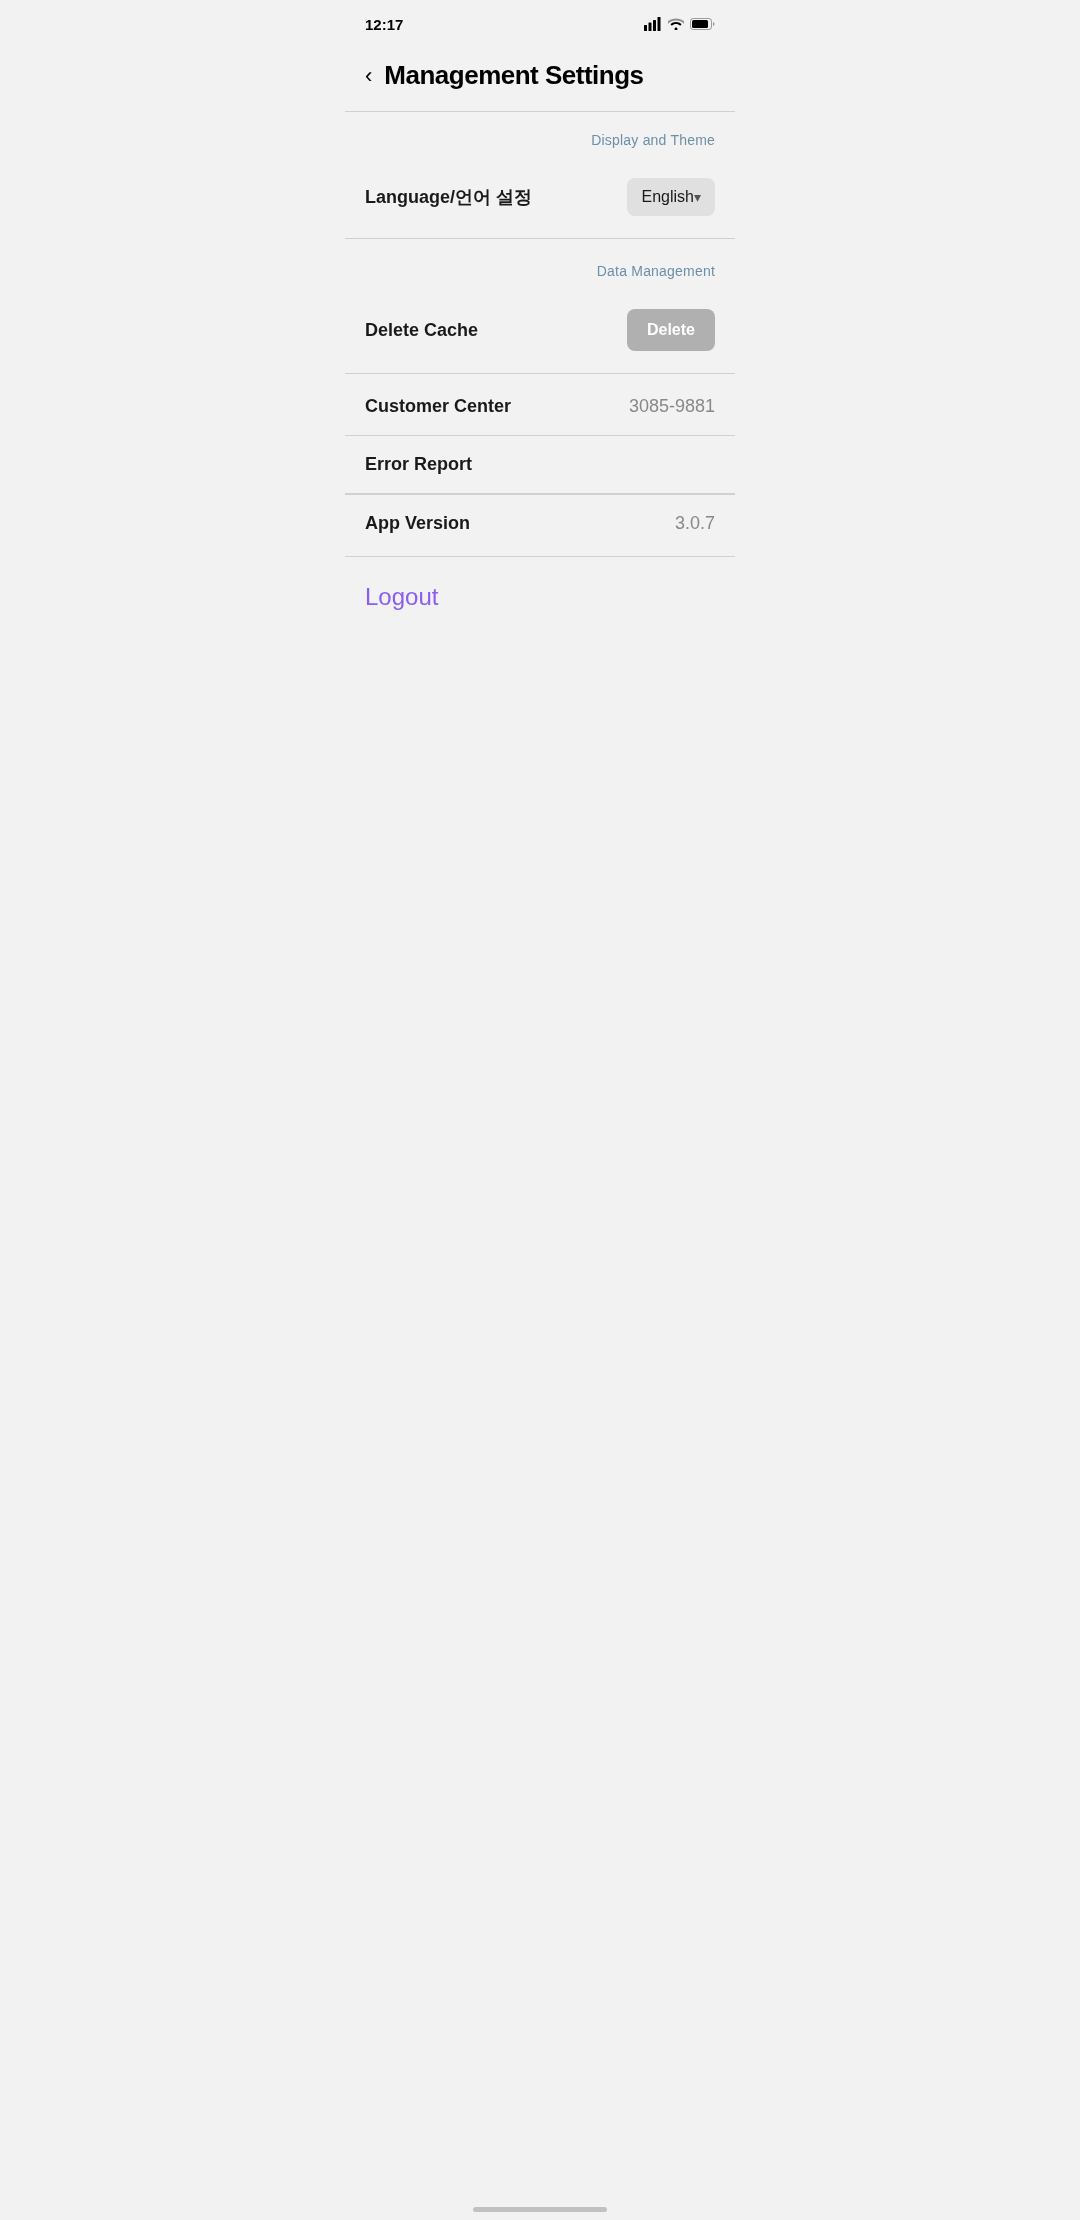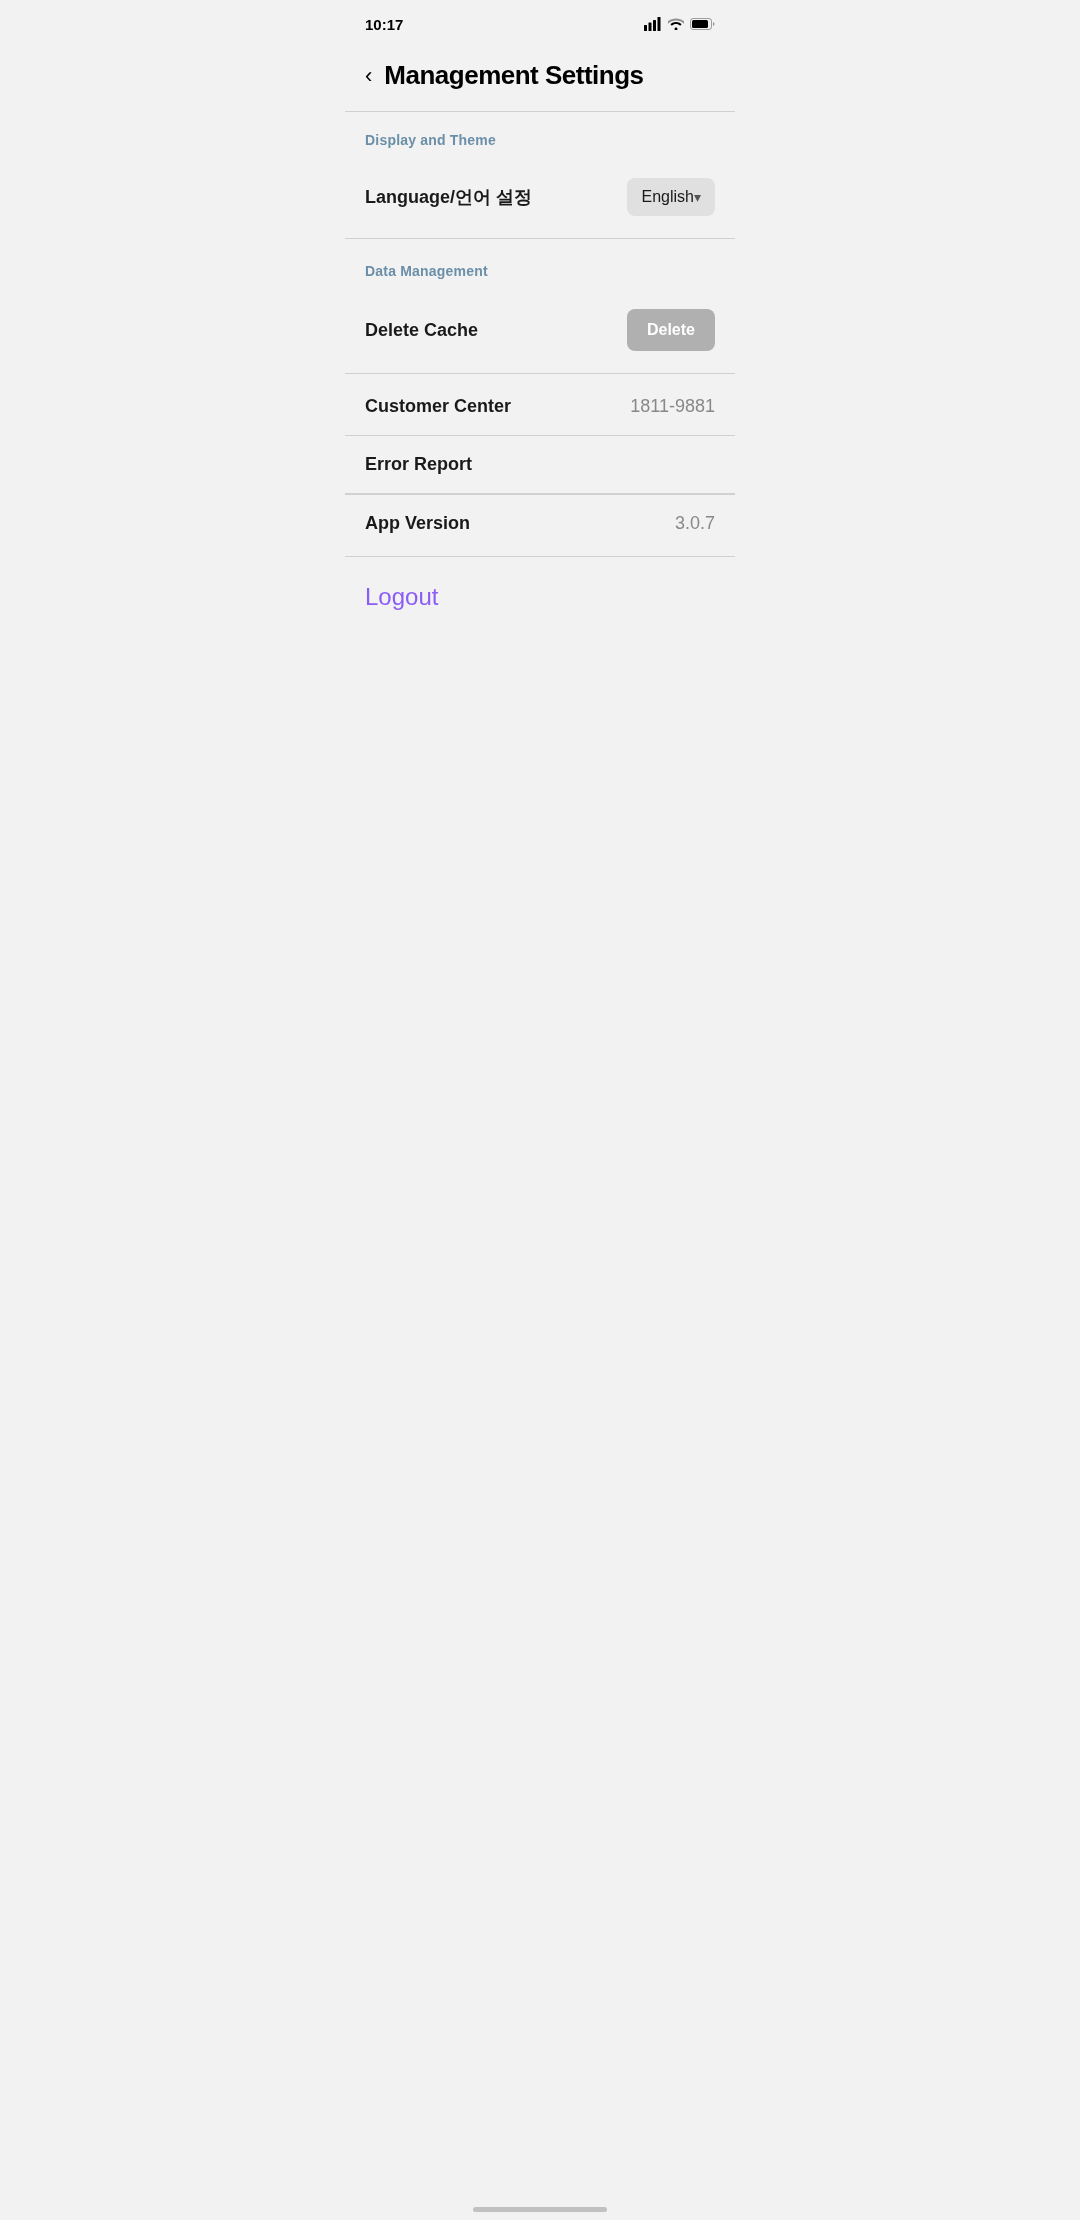--- a/index.html
+++ b/index.html
@@ -71,23 +71,24 @@
 
     .divider {
       height: 1px;
       background-color: #d0d0d0;
       margin: 0 0;
     }
 
     .section-header {
       padding: 20px 20px 12px 20px;
       font-size: 14px;
-      font-weight: 700;
+      font-weight: 400;
       color: #6b8fa8;
       letter-spacing: 0.2px;
+      text-align: right;
     }
 
     .setting-row {
       display: flex;
       align-items: center;
       justify-content: space-between;
       padding: 18px 20px;
       background-color: #f2f2f2;
       cursor: pointer;
     }
@@ -168,21 +169,21 @@
       height: 5px;
       background-color: #000;
       border-radius: 3px;
       opacity: 0.2;
     }
   </style>
 </head>
 <body>
 
 <div class="status-bar">
-  <span class="status-time">10:17</span>
+  <span class="status-time">12:17</span>
   <div class="status-icons">
 
     <svg width="18" height="14" viewBox="0 0 18 14" fill="none">
       <rect x="0" y="8" width="3" height="6" rx="0.5" fill="black"></rect>
       <rect x="4.5" y="5.5" width="3" height="8.5" rx="0.5" fill="black"></rect>
       <rect x="9" y="3" width="3" height="11" rx="0.5" fill="black"></rect>
       <rect x="13.5" y="0" width="3" height="14" rx="0.5" fill="black"></rect>
     </svg>
 
     <svg width="16" height="12" viewBox="0 0 16 12" fill="none">
@@ -230,21 +231,21 @@
     <button class="delete-button">Delete</button>
   </div>
 </div>
 
 <div class="section-divider"></div>
 
 <div>
 
   <div class="setting-row clickable-row">
     <span class="setting-row-label">Customer Center</span>
-    <span class="setting-row-value">1811-9881</span>
+    <span class="setting-row-value">3085-9881</span>
   </div>
 
   <div class="divider"></div>
 
   <div class="setting-row clickable-row">
     <span class="setting-row-label">Error Report</span>
   </div>
 
   <div class="divider"></div>
 

